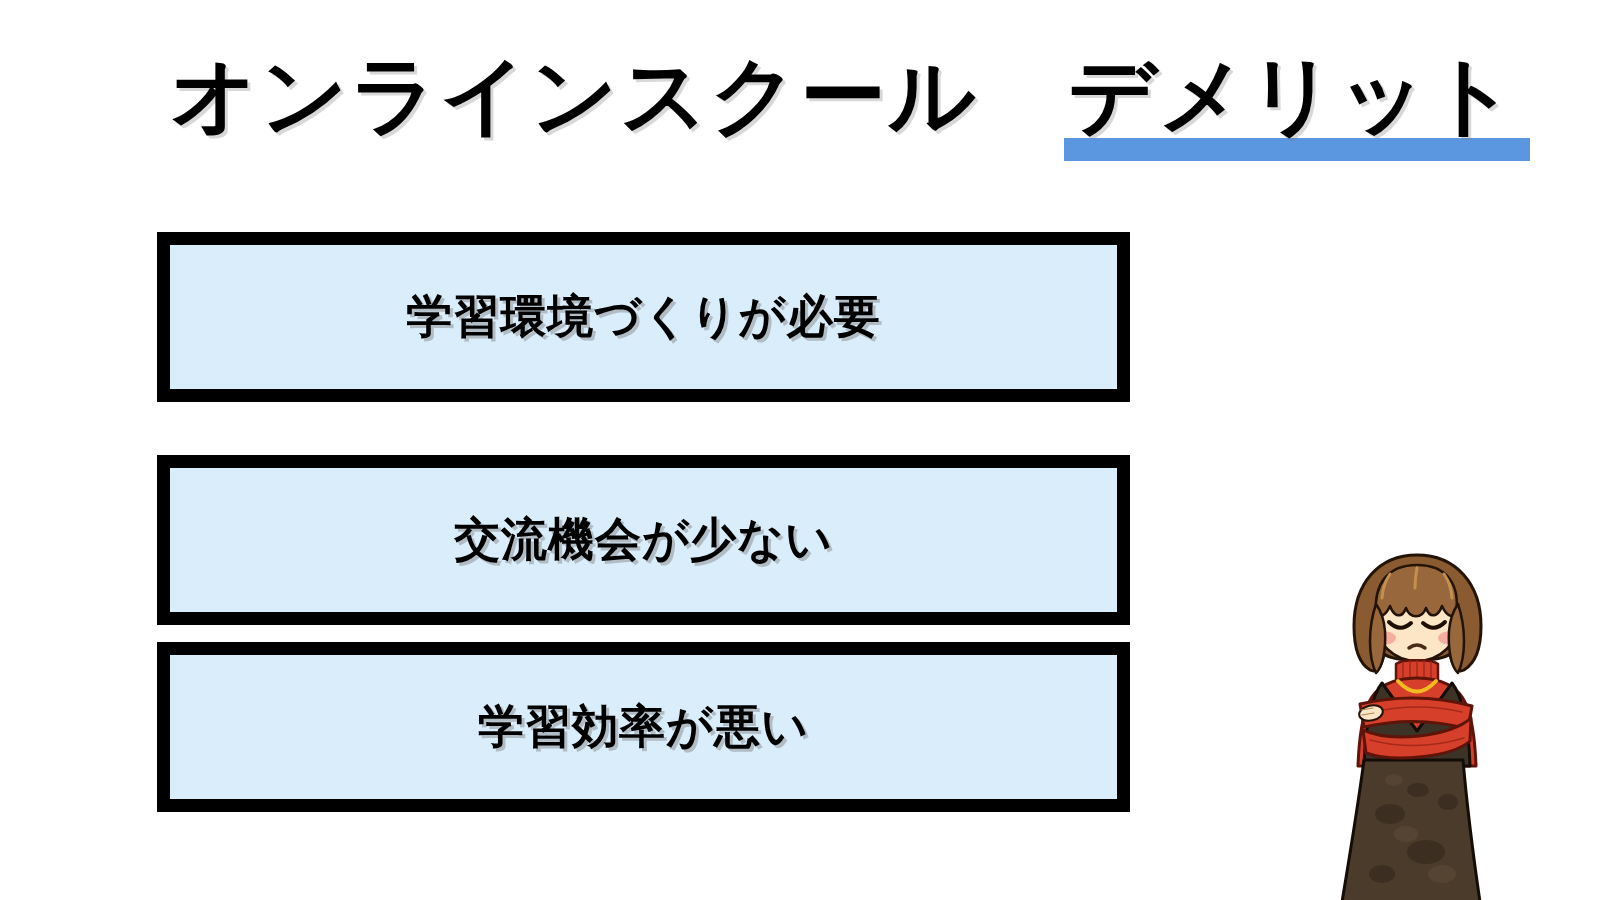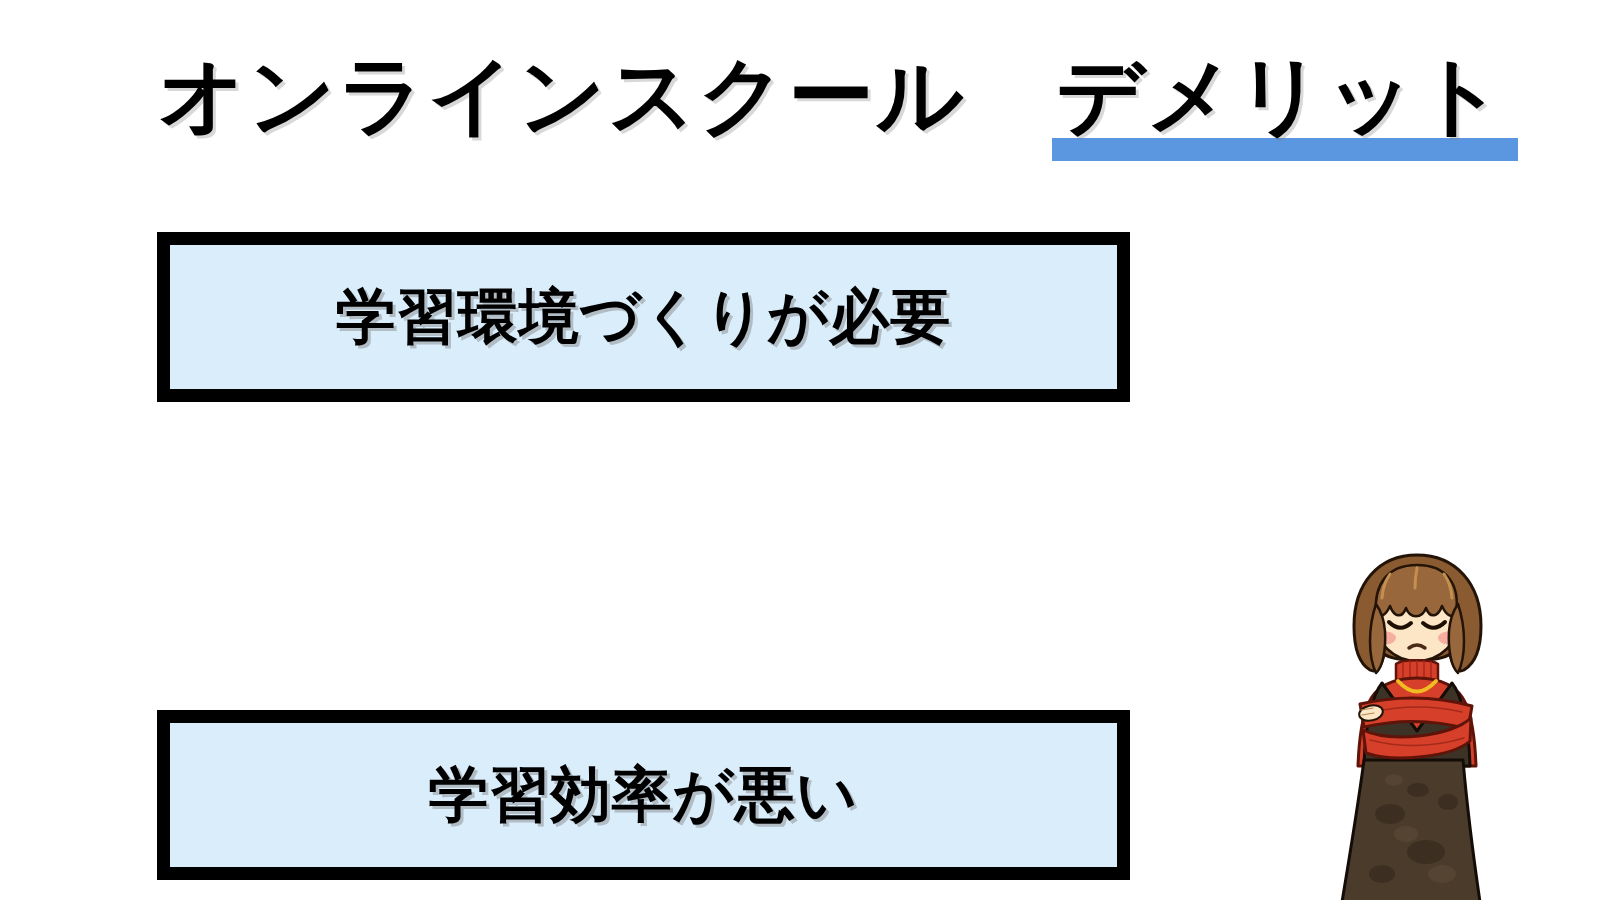--- a/index.html
+++ b/index.html
@@ -4,21 +4,21 @@
 <style>
   html,body{margin:0;padding:0;}
   body{
     width:1600px;height:900px;background:#ffffff;overflow:hidden;
     font-family:"Liberation Sans","DejaVu Sans",sans-serif;
   }
   .slide{position:relative;width:1600px;height:900px;background:var(--background,#ffffff);}
 
   
   .title{
-    position:absolute;left:158px;top:46px;
+    position:absolute;left:170px;top:46px;
     display:flex;align-items:flex-start;white-space:nowrap;
     font-size:86px;font-weight:900;line-height:1.15;color:var(--text,#000);
     letter-spacing:2px;
     text-shadow:3px 3px 0 rgba(125,125,125,0.30);
   }
   .title-highlight{position:relative;margin-left:90px;}
   .underline-bar{
     position:absolute;left:-4px;bottom:-16px;height:23px;
     width:calc(100% + 16px);
     background:var(--accent-underline,#5b96e1);
@@ -26,23 +26,23 @@
   }
   .hl-text{position:relative;z-index:1;}
 
   
   .box{
     position:absolute;left:157px;width:973px;height:170px;box-sizing:border-box;
     border:13px solid var(--box-border,#000000);
     background:var(--box-fill,#daedfb);
     display:flex;align-items:center;justify-content:center;
   }
-  .box1{top:232px}.box2{top:455px}.box3{top:710px}
+  .box1{top:232px}.box2{top:455px}.box3{top:642px}
   .box-label{
-    font-size:60px;font-weight:900;color:var(--text,#000);
+    font-size:46px;font-weight:900;color:var(--text,#000);
     letter-spacing:1px;white-space:nowrap;
     text-shadow:3px 3px 0 rgba(115,115,115,0.40);
   }
 
   
   .girl{position:absolute;left:1330px;top:552px;width:160px;height:348px;}
 </style>
 </head>
 <body>
 
@@ -53,20 +53,23 @@
     <span class="title-highlight">
       <span class="underline-bar"></span>
       <span class="hl-text">デメリット</span>
     </span>
   </header>
 
   <div class="box box1">
     <span class="box-label">学習環境づくりが必要</span>
   </div>
 
+  <div class="box box2">
+    <span class="box-label">交流機会が少ない</span>
+  </div>
 
   <div class="box box3">
     <span class="box-label">学習効率が悪い</span>
   </div>
 
   <svg class="girl" viewBox="0 0 160 348" xmlns="http://www.w3.org/2000/svg" aria-hidden="true">
     <g stroke-linecap="round" stroke-linejoin="round">
 
       <path d="M87 3 C48 3 24 32 24 74 C24 98 30 112 40 118 C48 122 52 112 54 102 C64 110 110 110 120 102 C122 112 126 122 134 118 C144 112 151 98 151 74 C151 32 126 3 87 3 Z" fill="#8a5a31" stroke="#241408" stroke-width="3"></path>
 

